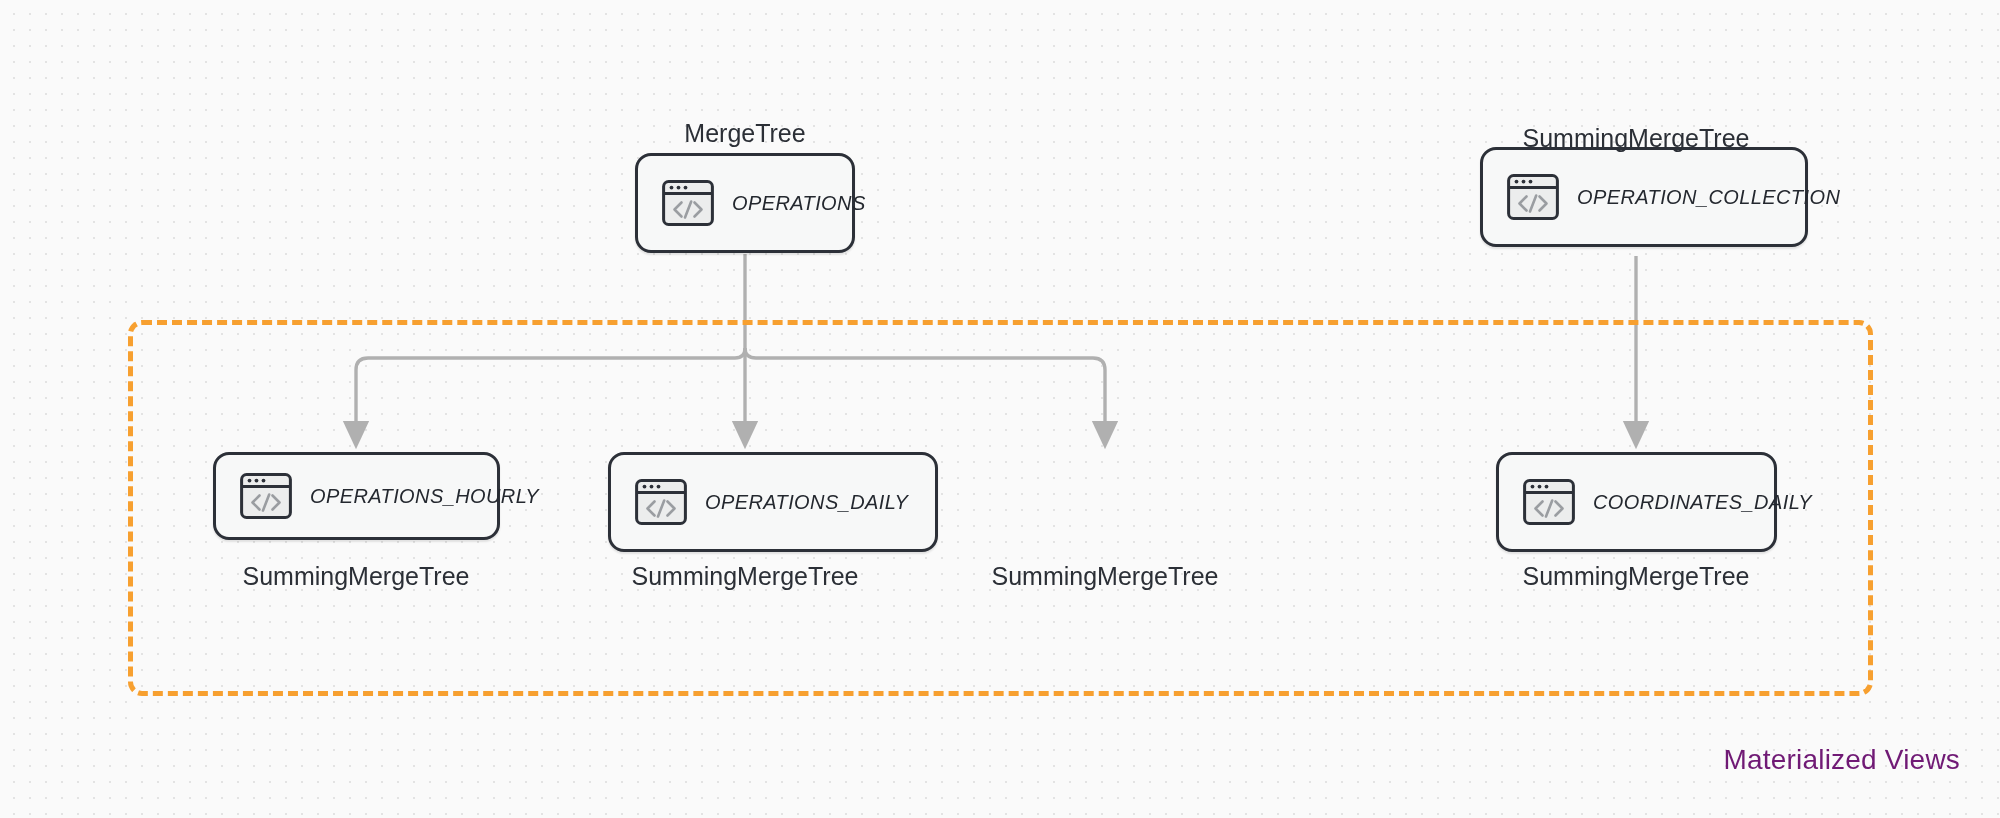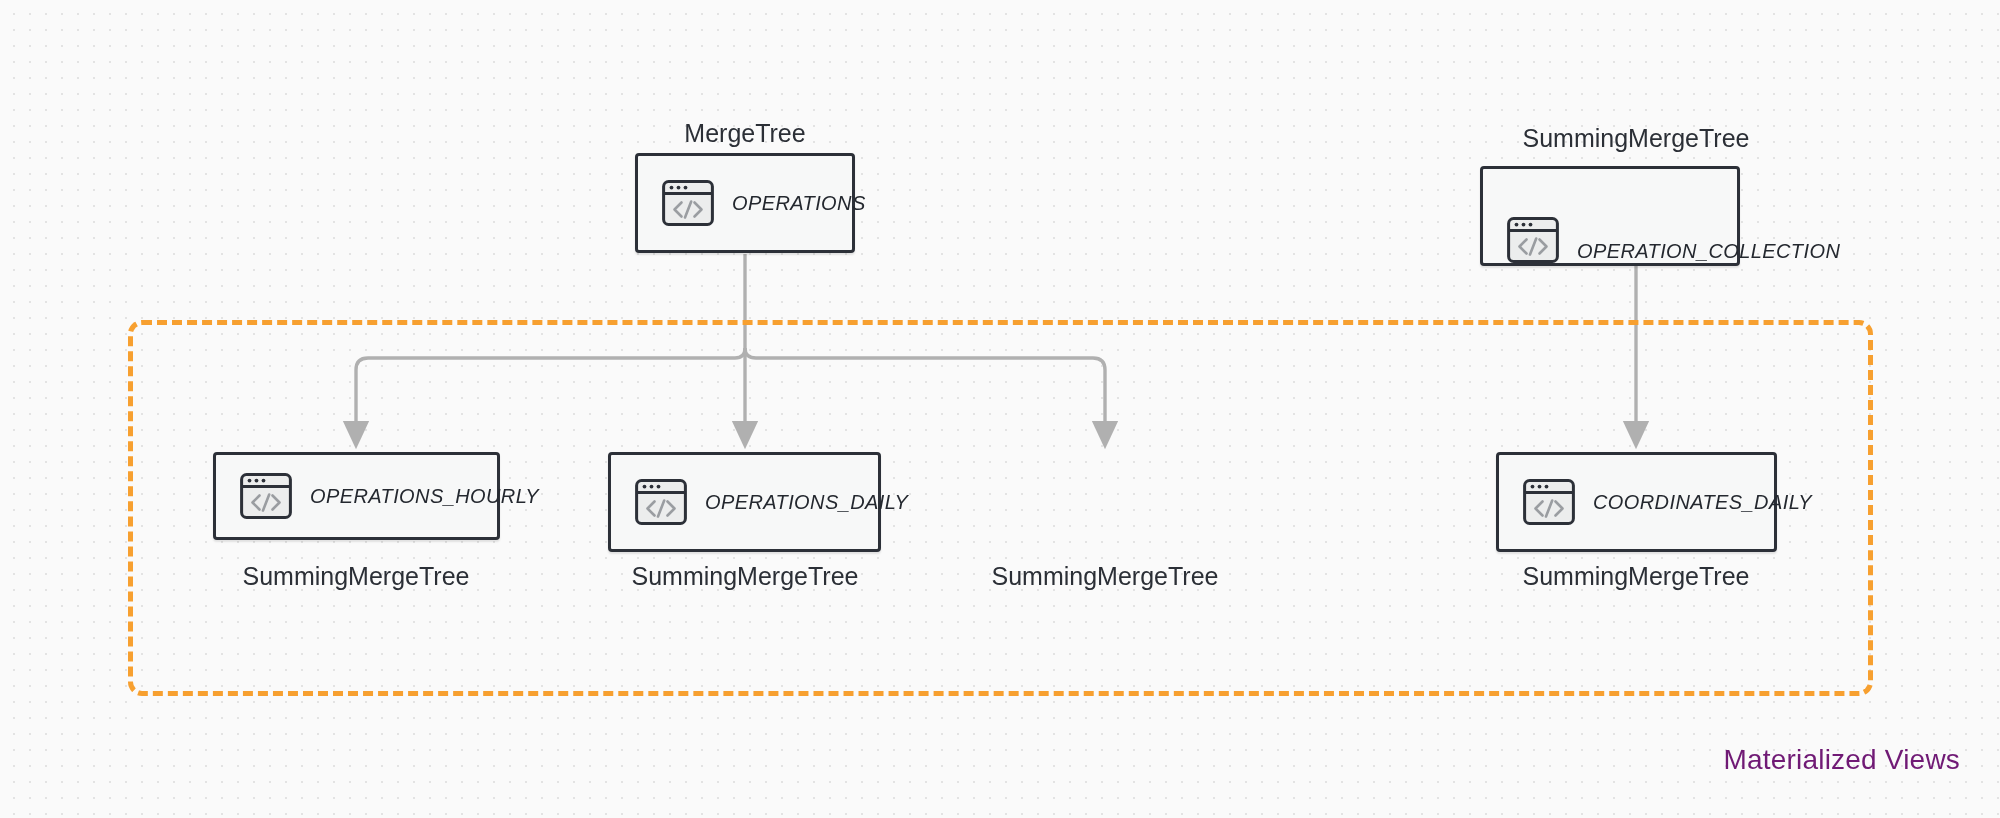--- a/index.html
+++ b/index.html
@@ -61,21 +61,21 @@
   }
 
   
   .node {
     position: absolute;
     z-index: 4;
     display: flex;
     align-items: center;
     background: #f7f8f8;
     border: 3px solid #2c3038;
-    border-radius: 4px;
+    border-radius: 16px;
     padding-left: 24px;
     box-shadow: 0 2px 2px rgba(0,0,0,0.10);
   }
 
   .node-icon {
     flex: 0 0 auto;
     width: 52px;
     height: 46px;
     margin-right: 18px;
   }
@@ -143,21 +143,21 @@
       <circle cx="9.5" cy="7.6" r="1.9" fill="#2c3038"></circle>
       <circle cx="16.5" cy="7.6" r="1.9" fill="#2c3038"></circle>
       <circle cx="23.5" cy="7.6" r="1.9" fill="#2c3038"></circle>
       <path d="M 19.5 22.5 L 12.5 29.5 L 19.5 36.5" fill="none" stroke="#9a9da1" stroke-width="2.6" stroke-linecap="round" stroke-linejoin="round"></path>
       <path d="M 32.5 22.5 L 39.5 29.5 L 32.5 36.5" fill="none" stroke="#9a9da1" stroke-width="2.6" stroke-linecap="round" stroke-linejoin="round"></path>
       <line x1="29.2" y1="21.5" x2="23.0" y2="37.5" stroke="#9a9da1" stroke-width="2.6" stroke-linecap="round"></line>
     </svg>
     <span class="node-label">OPERATIONS</span>
   </div>
 
-  <div class="node" style="left:1480px; top:166px; width:260px; height:100px;align-items:flex-end;">
+  <div class="node" style="left:1480px; top:147px; width:328px; height:100px;">
     <svg class="node-icon" viewBox="0 0 52 46">
       <rect x="1.6" y="1.6" width="48.8" height="42.8" rx="5" fill="#eceded" stroke="#2c3038" stroke-width="3"></rect>
       <line x1="1.6" y1="13.4" x2="50.4" y2="13.4" stroke="#2c3038" stroke-width="3"></line>
       <circle cx="9.5" cy="7.6" r="1.9" fill="#2c3038"></circle>
       <circle cx="16.5" cy="7.6" r="1.9" fill="#2c3038"></circle>
       <circle cx="23.5" cy="7.6" r="1.9" fill="#2c3038"></circle>
       <path d="M 19.5 22.5 L 12.5 29.5 L 19.5 36.5" fill="none" stroke="#9a9da1" stroke-width="2.6" stroke-linecap="round" stroke-linejoin="round"></path>
       <path d="M 32.5 22.5 L 39.5 29.5 L 32.5 36.5" fill="none" stroke="#9a9da1" stroke-width="2.6" stroke-linecap="round" stroke-linejoin="round"></path>
       <line x1="29.2" y1="21.5" x2="23.0" y2="37.5" stroke="#9a9da1" stroke-width="2.6" stroke-linecap="round"></line>
     </svg>
@@ -171,21 +171,21 @@
       <circle cx="9.5" cy="7.6" r="1.9" fill="#2c3038"></circle>
       <circle cx="16.5" cy="7.6" r="1.9" fill="#2c3038"></circle>
       <circle cx="23.5" cy="7.6" r="1.9" fill="#2c3038"></circle>
       <path d="M 19.5 22.5 L 12.5 29.5 L 19.5 36.5" fill="none" stroke="#9a9da1" stroke-width="2.6" stroke-linecap="round" stroke-linejoin="round"></path>
       <path d="M 32.5 22.5 L 39.5 29.5 L 32.5 36.5" fill="none" stroke="#9a9da1" stroke-width="2.6" stroke-linecap="round" stroke-linejoin="round"></path>
       <line x1="29.2" y1="21.5" x2="23.0" y2="37.5" stroke="#9a9da1" stroke-width="2.6" stroke-linecap="round"></line>
     </svg>
     <span class="node-label">OPERATIONS_HOURLY</span>
   </div>
 
-  <div class="node" style="left:608px; top:452px; width:273px; height:100px;">
+  <div class="node" style="left:608px; top:452px; width:330px; height:100px;">
     <svg class="node-icon" viewBox="0 0 52 46">
       <rect x="1.6" y="1.6" width="48.8" height="42.8" rx="5" fill="#eceded" stroke="#2c3038" stroke-width="3"></rect>
       <line x1="1.6" y1="13.4" x2="50.4" y2="13.4" stroke="#2c3038" stroke-width="3"></line>
       <circle cx="9.5" cy="7.6" r="1.9" fill="#2c3038"></circle>
       <circle cx="16.5" cy="7.6" r="1.9" fill="#2c3038"></circle>
       <circle cx="23.5" cy="7.6" r="1.9" fill="#2c3038"></circle>
       <path d="M 19.5 22.5 L 12.5 29.5 L 19.5 36.5" fill="none" stroke="#9a9da1" stroke-width="2.6" stroke-linecap="round" stroke-linejoin="round"></path>
       <path d="M 32.5 22.5 L 39.5 29.5 L 32.5 36.5" fill="none" stroke="#9a9da1" stroke-width="2.6" stroke-linecap="round" stroke-linejoin="round"></path>
       <line x1="29.2" y1="21.5" x2="23.0" y2="37.5" stroke="#9a9da1" stroke-width="2.6" stroke-linecap="round"></line>
     </svg>

